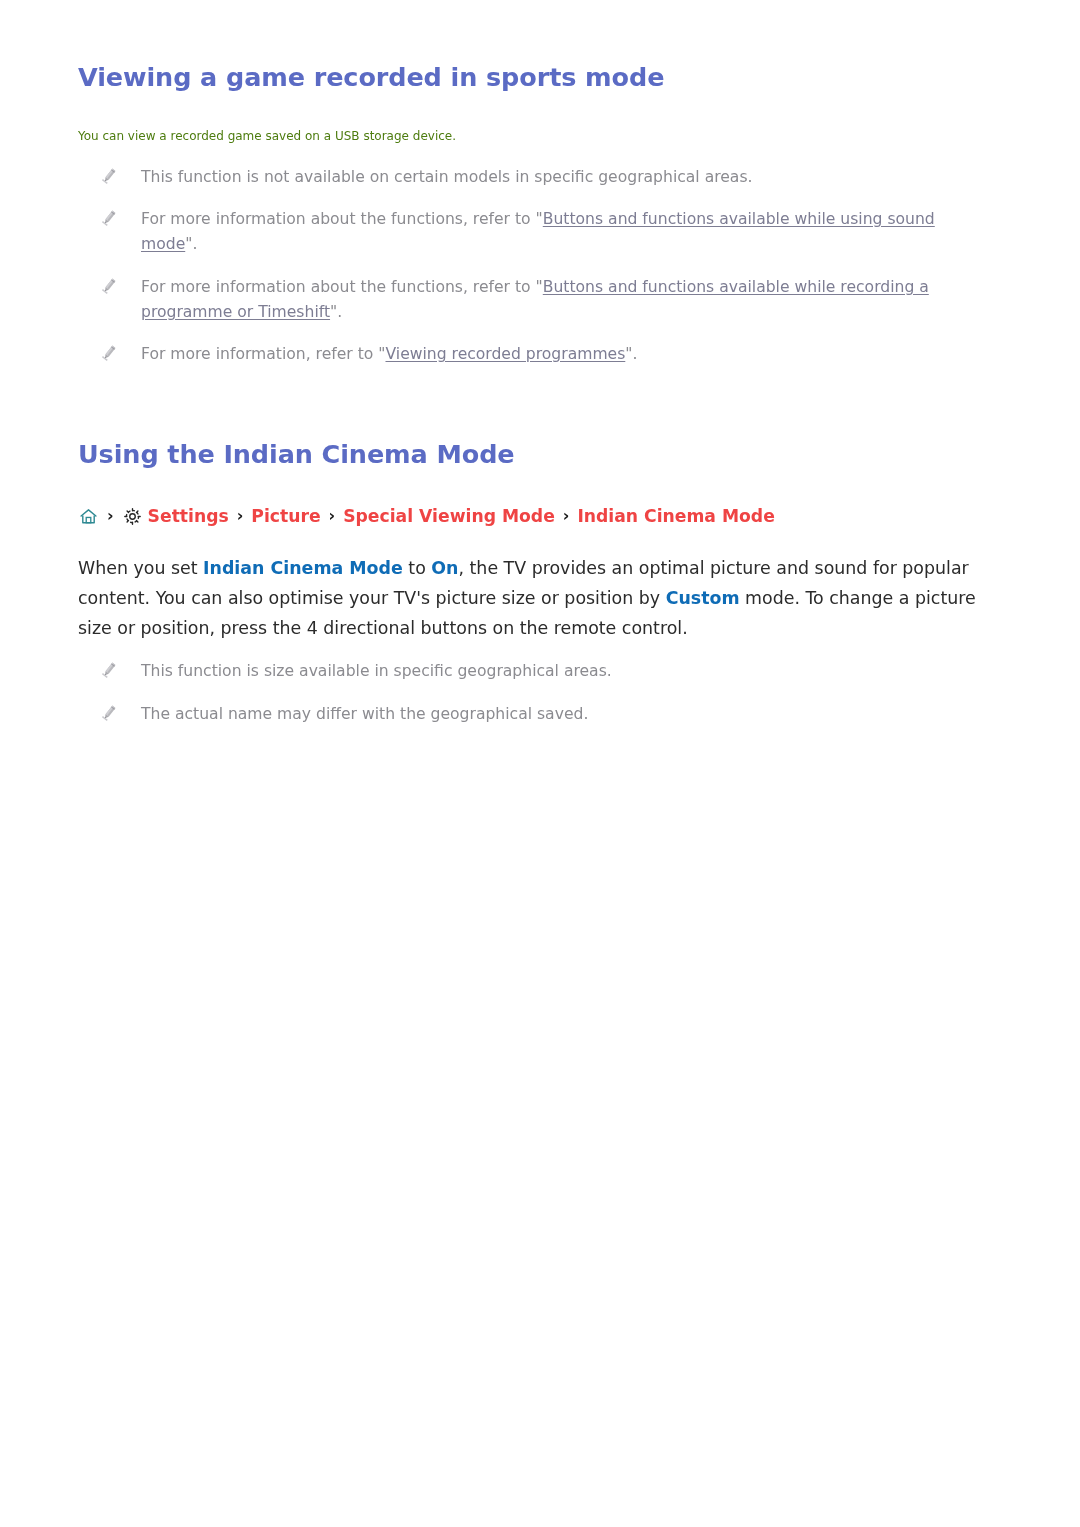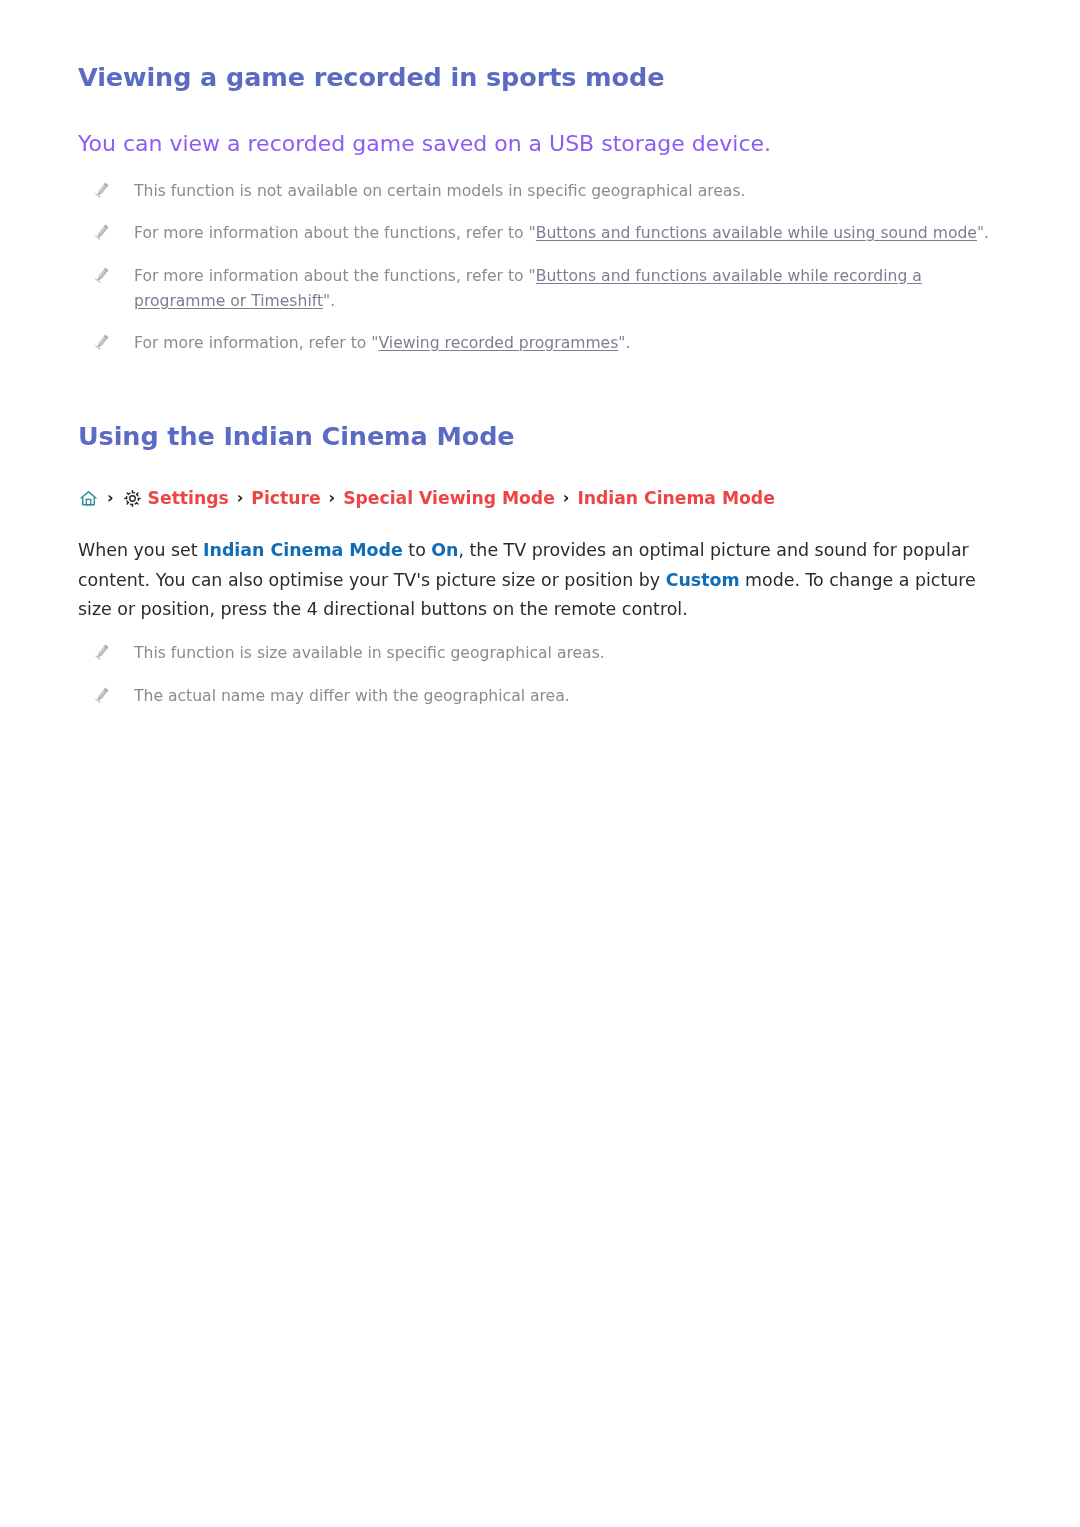--- a/index.html
+++ b/index.html
@@ -28,37 +28,37 @@
     color: #5b6bc4;
     margin: 0 0 34px 0;
     letter-spacing: -0.1px;
   }
   .section:not(:first-child) h1.section-heading {
     margin-top: 0;
   }
 
   
   p.intro {
-    font-size: 22px;
+    font-size: 12px;
     line-height: 1.42;
-    color: #8b5cf6;
+    color: #4d7c0f;
     margin: 0 0 20px 0;
   }
   p.body-para {
     font-size: 17.4px;
     line-height: 1.72;
     color: #2b2b2b;
     margin: 0 0 16px 0;
     max-width: 952px;
   }
 
   
   ul.note-list {
     list-style: none;
-    margin: 9px;
+    margin: 16px;
     padding: 0;
   }
   ul.note-list li.note-item {
     position: relative;
     padding-left: 47px;
     margin-bottom: 17px;
     font-size: 15.6px;
     line-height: 1.62;
     color: #8b8b90;
     max-width: 910px;
@@ -265,19 +265,19 @@
             <g transform="rotate(38 10 10)">
               <rect x="8.1" y="2.0" width="4.0" height="11.2" fill="#b9b9bd"></rect>
               <rect x="8.1" y="2.0" width="1.9" height="11.2" fill="#cfcfd3"></rect>
               <rect x="8.1" y="3.2" width="4.0" height="0.9" fill="#9a9aa0"></rect>
               <polygon points="8.1,13.2 12.1,13.2 10.1,16.6" fill="#a9a9ae"></polygon>
               <polygon points="9.6,15.6 10.6,15.6 10.1,16.6" fill="#5c5c62"></polygon>
               <rect x="7.0" y="16.1" width="6.2" height="1.5" fill="#c9c9cd"></rect>
             </g>
           </svg>
         </span>
-        <span>The actual name may differ with the geographical area.</span>
+        <span>The actual name may differ with the geographical saved.</span>
       </li>
 
     </ul>
   </section>
 
 </div>
 
 </body></html>

